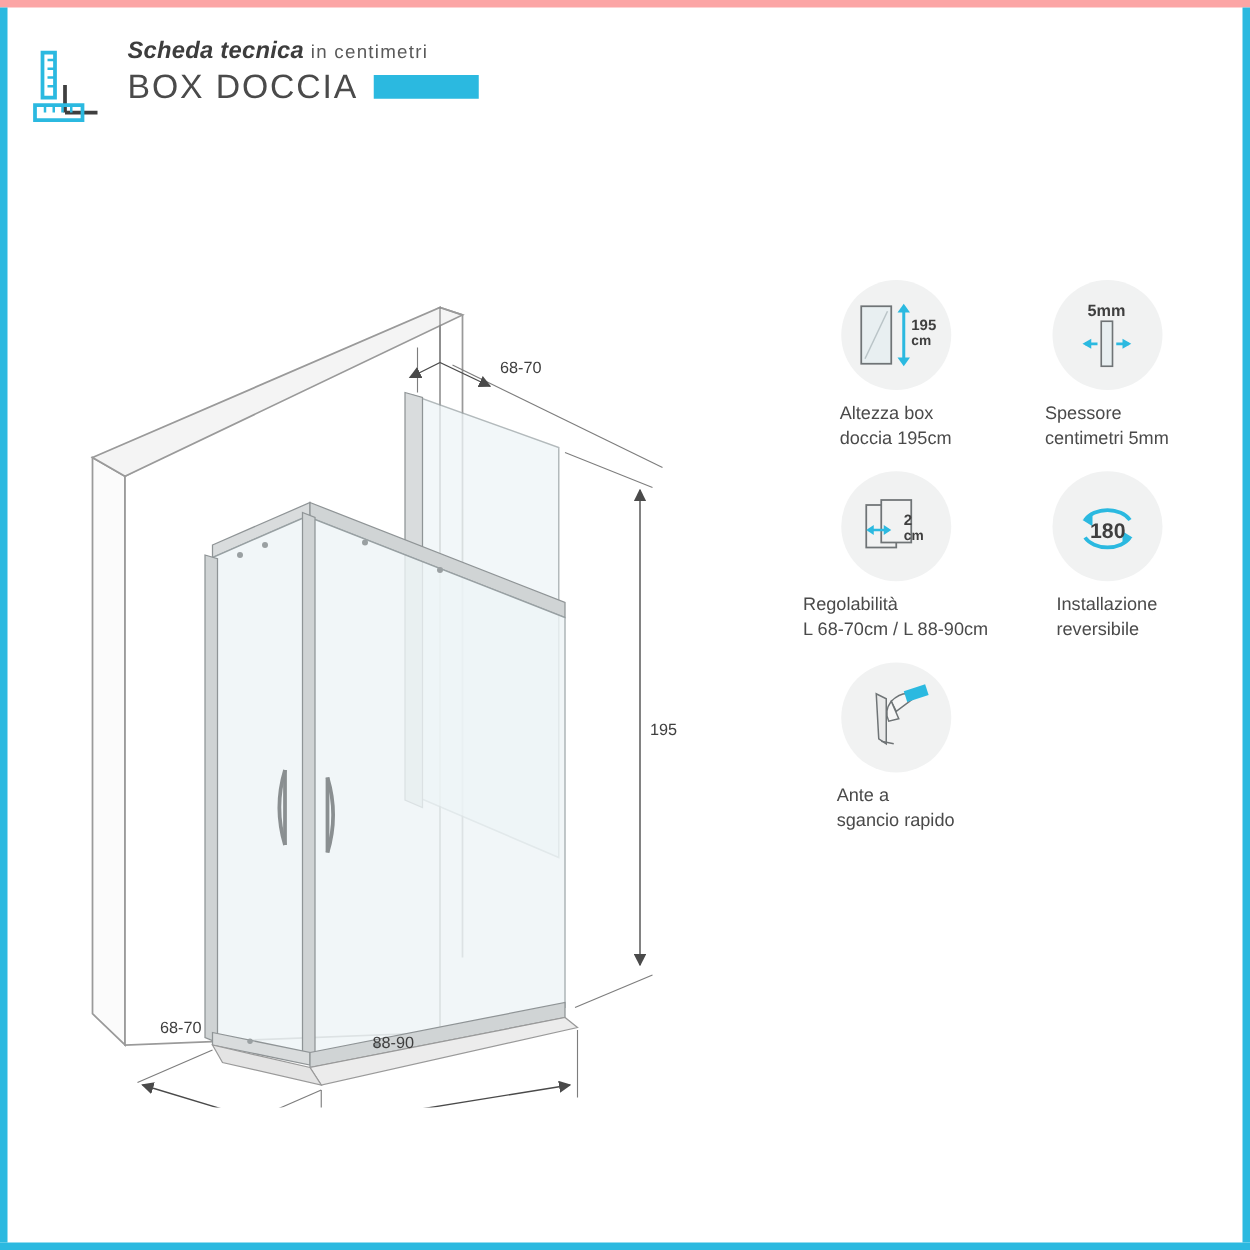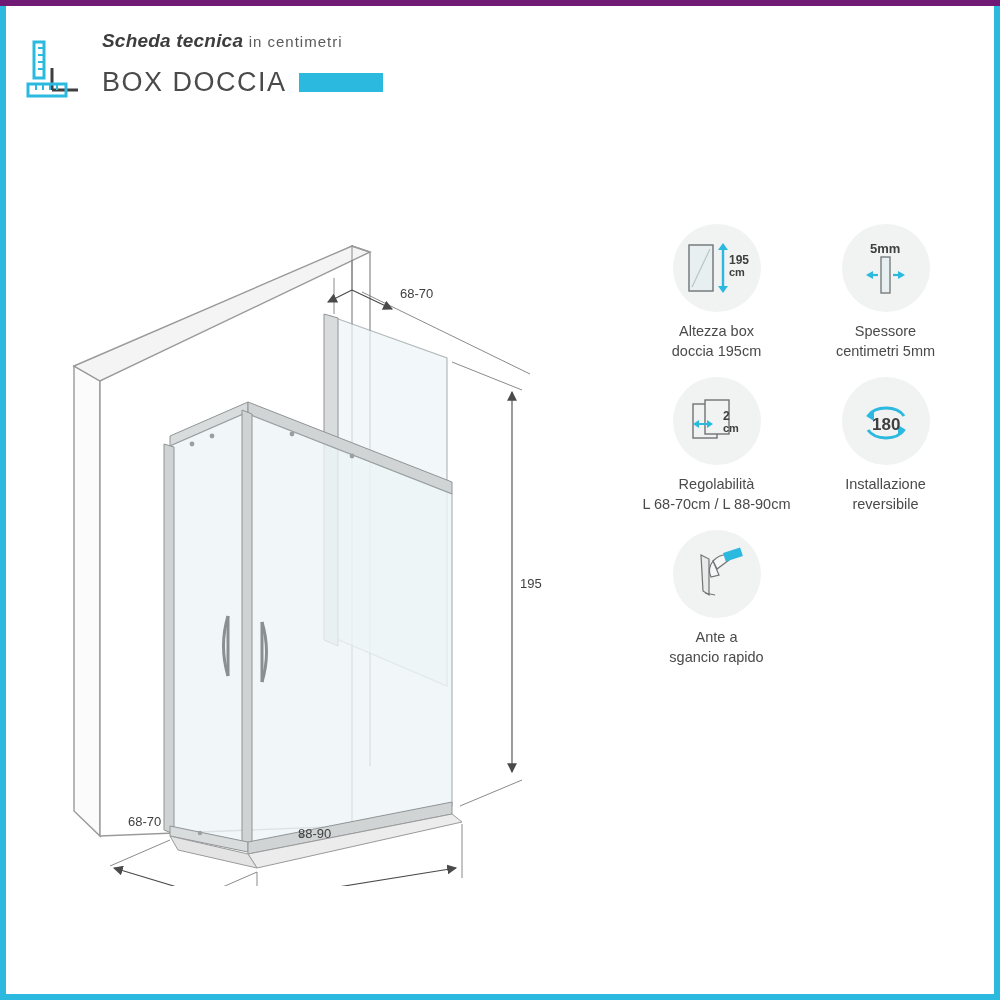--- a/index.html
+++ b/index.html
@@ -7,38 +7,38 @@
   body {
     width:1000px; height:1000px;
     font-family:"Liberation Sans", sans-serif;
     background:#ffffff;
     position:relative;
     overflow:hidden;
   }
   
   #page {
     position:absolute; inset:0;
-    border-top:6px solid #701a75;
+    border-top:6px solid #fca5a5;
     border-bottom:6px solid #2bb9e0;
     background:#fff;
   }
   #page::before, #page::after {
     content:""; position:absolute; top:0; bottom:0; width:6px; background:#2bb9e0;
   }
   #page::before { left:0; }
   #page::after  { right:0; }
 
   
   .header { position:absolute; left:26px; top:24px; width:460px; height:82px; }
   .ruler-icon { position:absolute; left:0; top:8px; width:62px; height:62px; }
   .head-text { position:absolute; left:76px; top:0; }
   .scheda-line { font-size:19px; color:#3d3d3d; letter-spacing:.2px; }
   .scheda-line .b { font-weight:bold; font-style:italic; }
   .scheda-line .s { font-size:15px; color:#5a5a5a; letter-spacing:1px; }
-  .title-row { margin-top:15px; display:flex; align-items:center; }
+  .title-row { margin-top:2px; display:flex; align-items:center; }
   .title-row .t {
     font-size:27px; color:#4a4a4a; letter-spacing:1.5px; padding-right:12px;
   }
   .title-bar { width:84px; height:19px; background:#2bb9e0; }
 
   
   .drawing { position:absolute; left:52px; top:200px; width:560px; height:680px;text-decoration:underline; }
 
   
   .features { position:absolute; left:636px; top:196px; width:330px; }
@@ -55,21 +55,21 @@
     margin-top:22px;
     display:grid; grid-template-columns:1fr 1fr; row-gap:16px; column-gap:8px;
   }
   .feat { display:flex; flex-direction:column; align-items:center; }
   .circle {
     width:88px; height:88px; border-radius:50%;
     background:#f1f2f2; display:flex; align-items:center; justify-content:center;
     position:relative;
   }
   .feat-cap {
-    margin-top:10px; text-align:center; font-size:14.5px; color:#4a4a4a;
+    margin-top:10px; text-align:left; font-size:14.5px; color:#4a4a4a;
     line-height:1.35; max-width:180px;
   }
   .dim-label { font-size:13px; fill:#3f3f3f; }
   text { font-family:"Liberation Sans", sans-serif; }
 </style>
 </head>
 <body>
 
 <div id="page">
 

